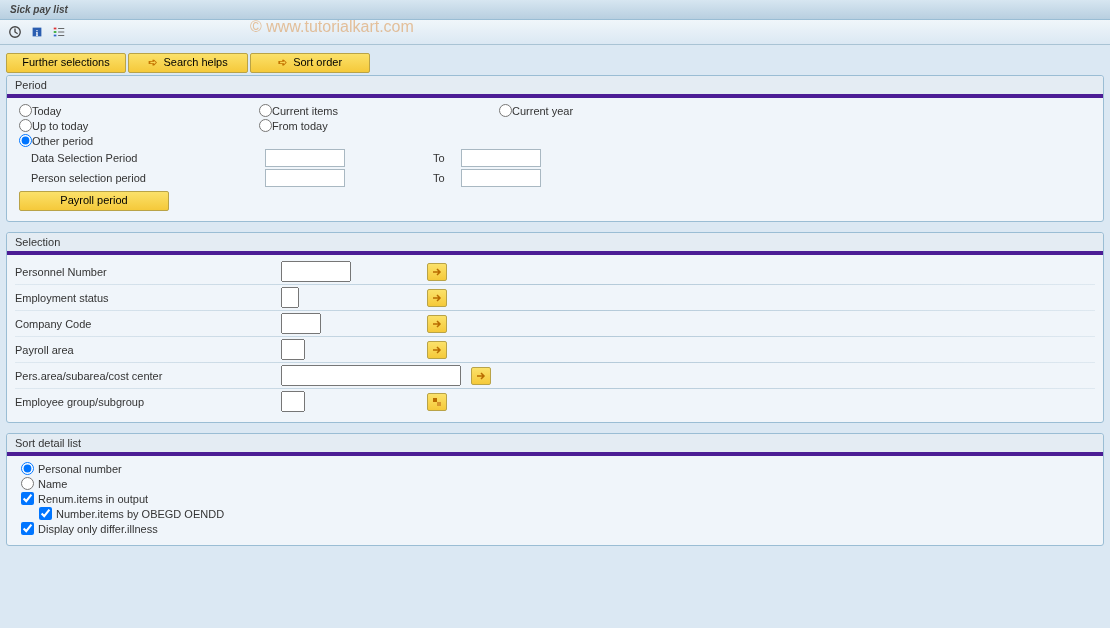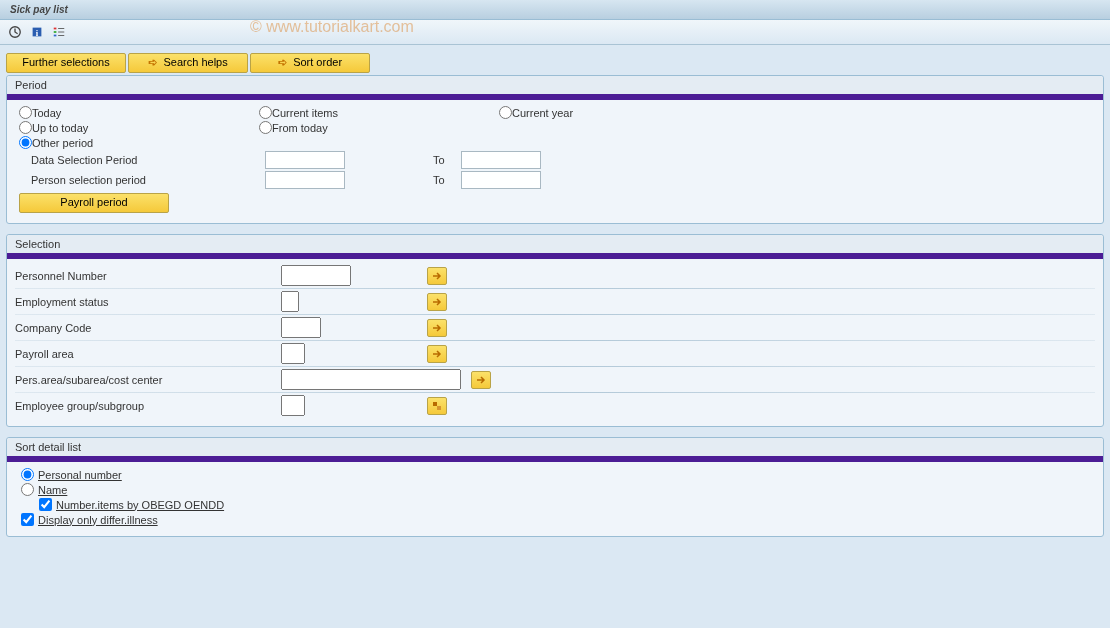--- a/index.html
+++ b/index.html
@@ -68,21 +68,21 @@
     background: #f0f5fa;
     border-radius: 3px;
     margin-bottom: 10px;
     padding: 6px 8px 8px 8px;
   }
   .groupbox-title {
     background: #e4ecf3;
     margin: -6px -8px 6px -8px;
     padding: 3px 8px;
     font-size: 11px;
-    border-bottom: 6px solid #4c1d95;
+    border-bottom: 4px solid #4c1d95;
     border-radius: 3px 3px 0 0;
   }
   .radio-row { display: flex; gap: 120px; margin: 2px 0 2px 4px; }
   .radio-item { display: flex; align-items: center; gap: 0; min-width: 120px; }
   input[type="radio"], input[type="checkbox"] { margin: 0; }
   .form-row { display: flex; align-items: center; margin: 2px 0; }
   .form-row label { width: 250px; padding-left: 16px; }
   .form-row input[type="text"] {
     border: 1px solid #a9b8c2;
     height: 18px;
@@ -98,21 +98,21 @@
     background: linear-gradient(to bottom, #fbe16a, #f5c93a);
     border: 1px solid #b9a347;
     border-radius: 2px;
     width: 20px; height: 18px;
     display: inline-flex; align-items: center; justify-content: center;
     cursor: pointer;
   }
   .selection-row .sel-btn svg { width: 10px; height: 10px; }
   .indent-1 { padding-left: 6px; }
   .indent-2 { padding-left: 24px; }
-  .check-row { display: flex; align-items: center; gap: 4px; margin: 2px 0; text-decoration: underline; }
+  .check-row { display: flex; align-items: center; gap: 4px; margin: 2px 0; }
   .hsep { height: 1px; background: linear-gradient(to right, rgba(150,180,200,0.2), rgba(150,180,200,0.7), rgba(150,180,200,0.2)); margin: 2px 0; }
 </style>
 </head>
 <body>
 
 <div class="title-bar">
   <span>Sick pay list</span>
 </div>
 
 <div class="toolbar">
@@ -275,20 +275,24 @@
   <div class="groupbox" style="margin-bottom:0;">
     <div class="groupbox-title">Sort detail list</div>
     <label class="check-row indent-1">
         <input type="radio" name="sortd" checked="" style="">
         <span>Personal number</span>
       </label>
     <label class="check-row indent-1">
         <input type="radio" name="sortd" style="">
         <span>Name</span>
       </label>
+    <label class="check-row indent-1">
+        <input type="checkbox" checked="" style="">
+        <span>Renum.items in output</span>
+      </label>
     <label class="check-row indent-2">
         <input type="checkbox" checked="" style="">
         <span>Number.items by OBEGD OENDD</span>
       </label>
     <label class="check-row indent-1">
         <input type="checkbox" checked="" style="">
         <span>Display only differ.illness</span>
       </label>
   </div>
 

